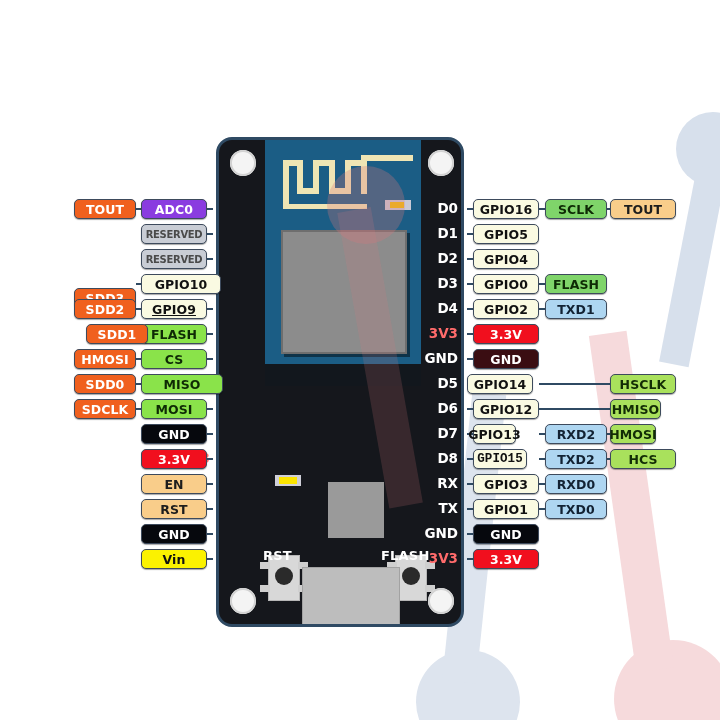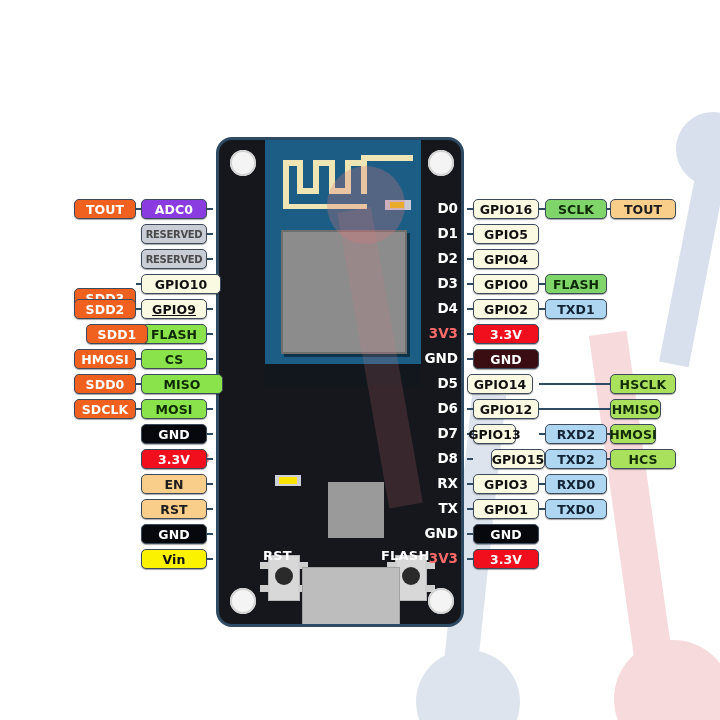--- a/index.html
+++ b/index.html
@@ -303,21 +303,21 @@
       <div class="badge c-ltgreen" title="HMISO" style="left: 610px; width: 51px; top: 399px;">HMISO</div>
       <div class="wire" style="left: 539px; top: 408px; width: 71px;"></div>
       <div class="pinname right" style="left: 408px; top: 427px; width: 50px; text-align: right;">D7</div>
       <div class="badge c-gpio" title="GPIO13" style="left: 473px; width: 43px; top: 424px;">GPIO13</div>
       <div class="wire" style="left: 467px; top: 433px; width: 6px;"></div>
       <div class="badge c-blue" title="RXD2" style="left: 545px; width: 62px; top: 424px;">RXD2</div>
       <div class="wire" style="left: 539px; top: 433px; width: 6px;"></div>
       <div class="badge c-ltgreen" title="HMOSI" style="left: 610px; width: 46px; top: 424px; text-align: center;">HMOSI</div>
       <div class="wire" style="left: 607px; top: 433px; width: 3px;"></div>
       <div class="pinname right" style="left: 408px; top: 452px; width: 50px; text-align: right;">D8</div>
-      <div class="badge c-gpio" title="GPIO15" style="left: 491px; width: 54px; top: 449px;">GPIO15</div>
+      <div class="badge c-gpio" title="GPIO15" style="left: 473px; width: 54px; top: 449px; font-family: Liberation Mono, monospace;">GPIO15</div>
       <div class="wire" style="left: 467px; top: 458px; width: 6px;"></div>
       <div class="badge c-blue" title="TXD2" style="left: 545px; width: 62px; top: 449px;">TXD2</div>
       <div class="wire" style="left: 539px; top: 458px; width: 6px;"></div>
       <div class="badge c-ltgreen" title="HCS" style="left: 610px; width: 66px; top: 449px;">HCS</div>
       <div class="wire" style="left: 607px; top: 458px; width: 3px;"></div>
       <div class="pinname right" style="left: 408px; top: 477px; width: 50px; text-align: right;">RX</div>
       <div class="badge c-gpio" title="GPIO3" style="left: 473px; width: 66px; top: 474px;">GPIO3</div>
       <div class="wire" style="left: 467px; top: 483px; width: 6px;"></div>
       <div class="badge c-blue" title="RXD0" style="left: 545px; width: 62px; top: 474px;">RXD0</div>
       <div class="wire" style="left: 539px; top: 483px; width: 6px;"></div>

